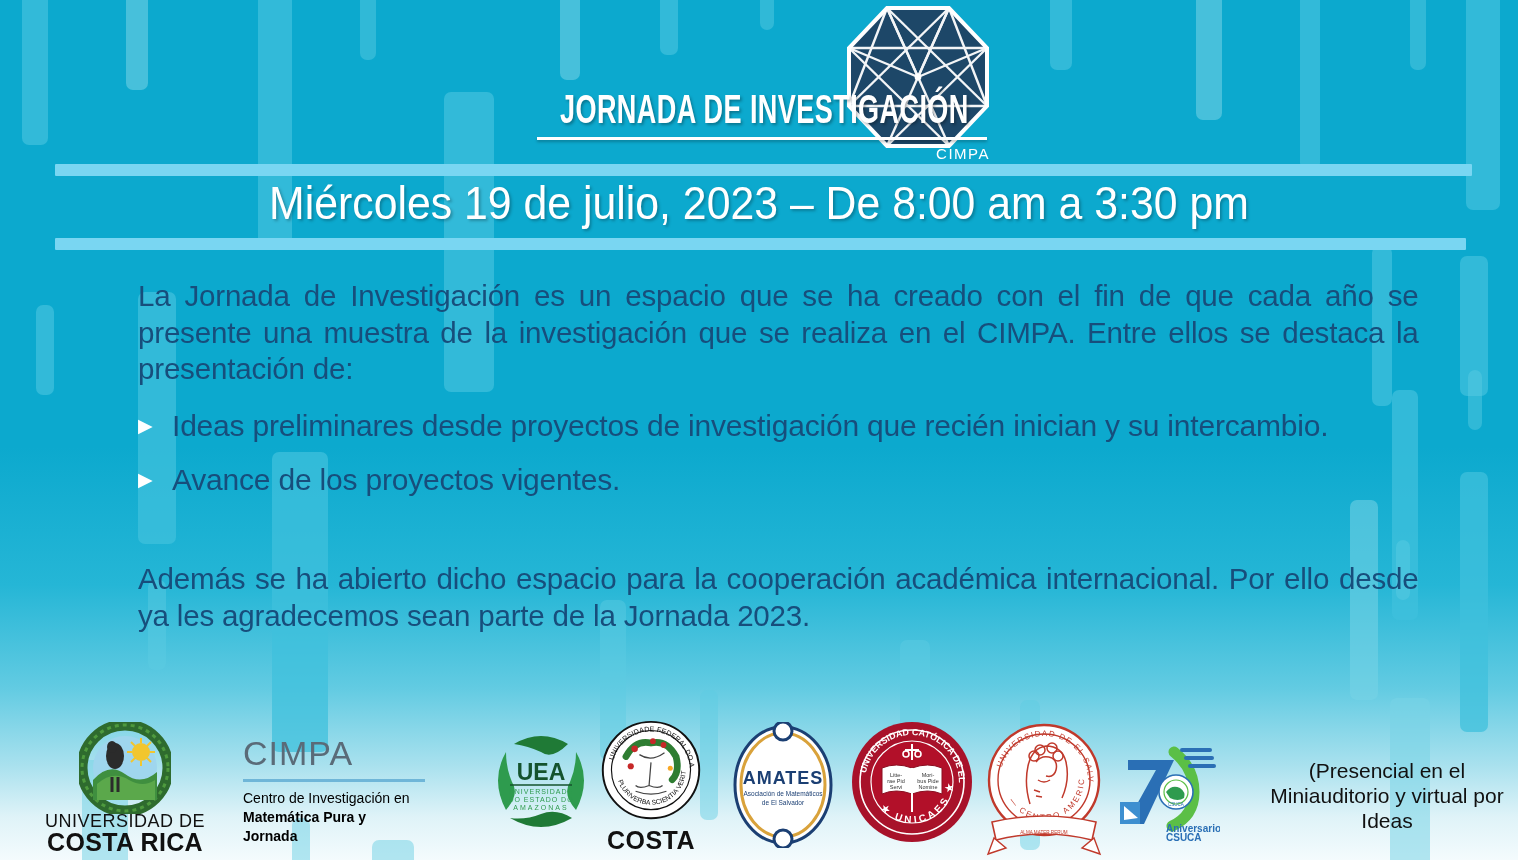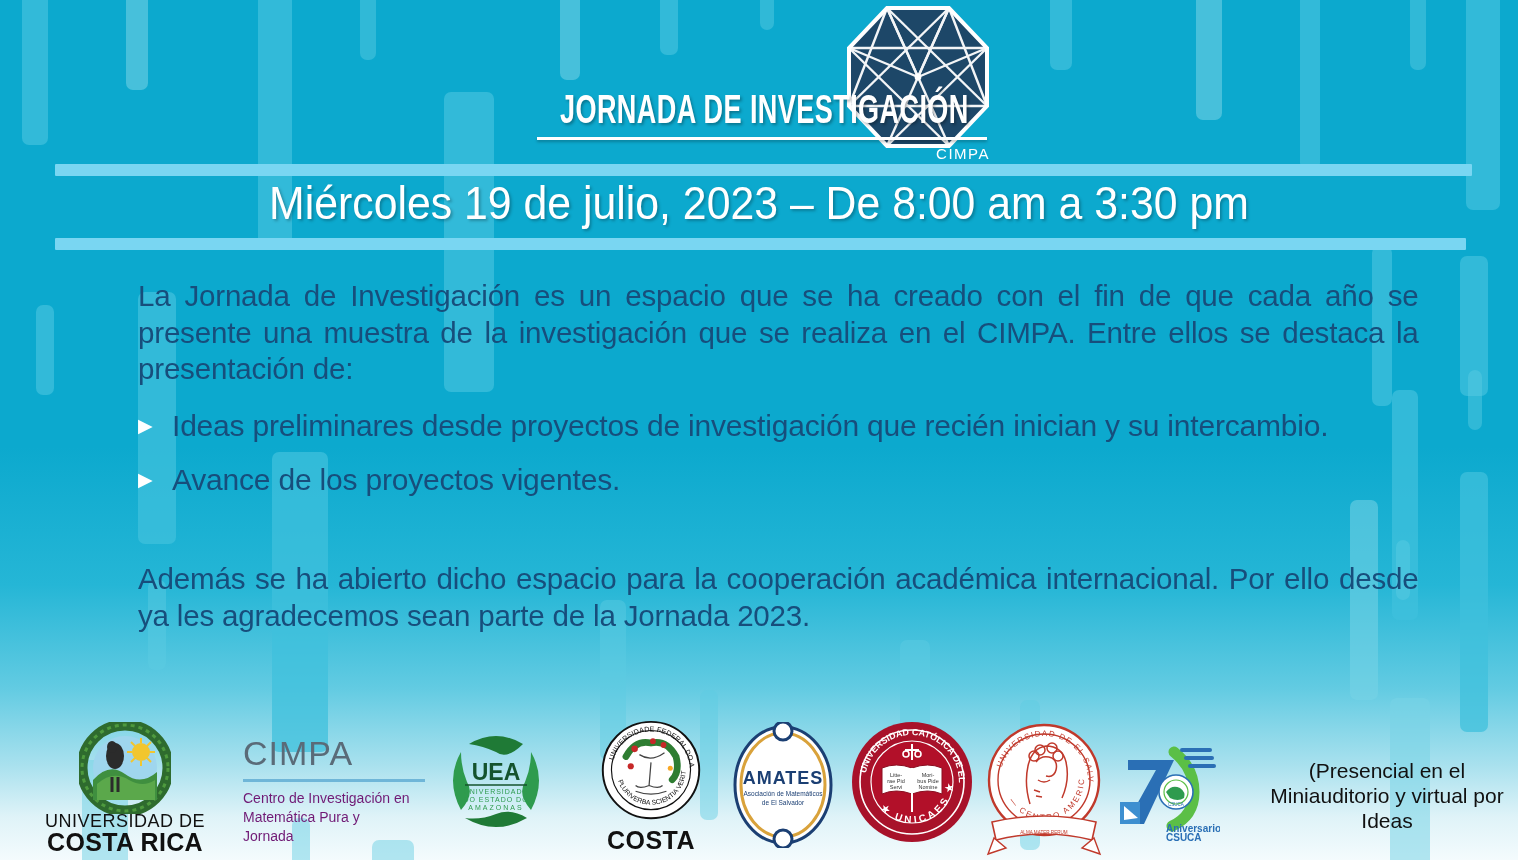--- a/index.html
+++ b/index.html
@@ -89,25 +89,25 @@
   #logo-ucr{ left:20px; top:10px; width:210px; height:138px; text-align:center;}
   #ucr-crest{ margin:0 auto; width:92px; height:92px;}
   #ucr-name{ margin-top:-2px; color:#111; line-height:1.0;}
   #ucr-name .l1{ font-size:18px; letter-spacing:.5px;}
   #ucr-name .l2{ font-size:25px; font-weight:bold; letter-spacing:.3px;}
 
   
   #logo-cimpa{ left:243px; top:22px; width:200px;}
   #cimpa-word{ font-size:34px; color:#5A6B78; letter-spacing:1px;}
   #cimpa-rule{ width:182px; height:3px; background:#6FB6D8; margin:6px 0 7px;}
-  #cimpa-desc{ font-size:14px; color:#701a75; line-height:1.35;}
-  #cimpa-desc b{ font-weight:normal; }
-
-  
-  #logo-uea{ left:435px; top:8px; width:122px; height:122px;text-align:center;}
+  #cimpa-desc{ font-size:14px; color:#000000; line-height:1.35;}
+  #cimpa-desc b{ font-weight:bold; }
+
+  
+  #logo-uea{ left:480px; top:8px; width:122px; height:122px;text-align:center;}
   
   #logo-ufam{ left:592px; top:6px; width:118px; height:138px; text-align:center;}
   #ufam-word{ font-size:25px; font-weight:bold; color:#111; letter-spacing:.5px; margin-top:-4px;}
   
   #logo-amates{ left:730px; top:10px; width:106px; height:126px;}
   
   #logo-unicaes{ left:850px; top:8px; width:124px; height:124px;}
   
   #logo-ues{ left:984px; top:6px; width:120px; height:140px;}
   

